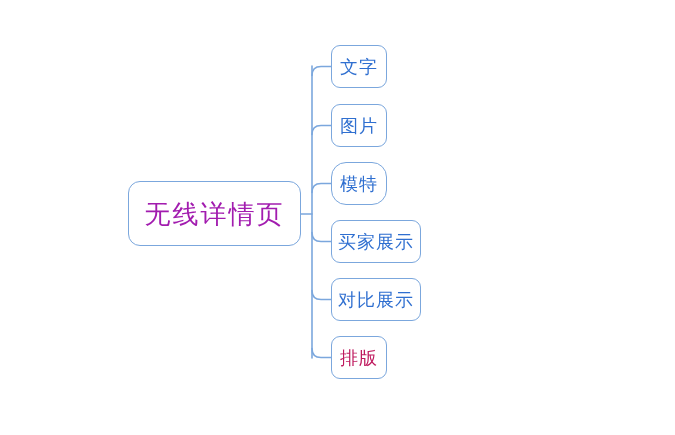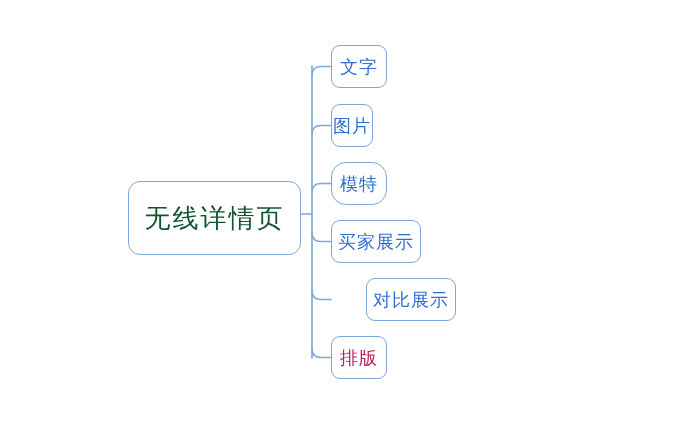--- a/index.html
+++ b/index.html
@@ -63,36 +63,36 @@
       <path d="M 312 66 V 358" fill="none" stroke="#7ba7dd" stroke-width="1.6" stroke-linecap="round"></path>
       <path d="M 312 75.5 Q 312 66.5 321 66.5 H 331" fill="none" stroke="#7ba7dd" stroke-width="1.6" stroke-linecap="round"></path>
       <path d="M 312 134.5 Q 312 125.5 321 125.5 H 331" fill="none" stroke="#7ba7dd" stroke-width="1.6" stroke-linecap="round"></path>
       <path d="M 312 192.5 Q 312 183.5 321 183.5 H 331" fill="none" stroke="#7ba7dd" stroke-width="1.6" stroke-linecap="round"></path>
       <path d="M 312 232.5 Q 312 241.5 321 241.5 H 331" fill="none" stroke="#7ba7dd" stroke-width="1.6" stroke-linecap="round"></path>
       <path d="M 312 290.5 Q 312 299.5 321 299.5 H 331" fill="none" stroke="#7ba7dd" stroke-width="1.6" stroke-linecap="round"></path>
       <path d="M 312 348.5 Q 312 357.5 321 357.5 H 331" fill="none" stroke="#7ba7dd" stroke-width="1.6" stroke-linecap="round"></path>
     </svg>
 
   <div id="nodes">
-      <div class="node root" style="left: 128px; top: 181px; width: 173px; height: 74px; border-color: rgb(123, 167, 221); color: #14532d;">
+      <div class="node root" style="left: 128px; top: 181px; width: 173px; height: 65px; border-color: rgb(123, 167, 221); color: #a21caf;">
         <span class="node-label">无线详情页</span>
       </div>
       <div class="node child" style="left: 331px; top: 45px; width: 56px; height: 43px; border-color: rgb(123, 167, 221); color: rgb(47, 111, 208);">
         <span class="node-label">文字</span>
       </div>
-      <div class="node child" style="left: 331px; top: 104px; width: 42px; height: 43px; border-color: rgb(123, 167, 221); color: rgb(47, 111, 208);">
+      <div class="node child" style="left: 331px; top: 104px; width: 56px; height: 43px; border-color: rgb(123, 167, 221); color: rgb(47, 111, 208);">
         <span class="node-label">图片</span>
       </div>
       <div class="node child" style="left: 331px; top: 162px; width: 56px; height: 43px; border-color: rgb(123, 167, 221); color: rgb(47, 111, 208); border-radius: 15px;">
         <span class="node-label">模特</span>
       </div>
       <div class="node child" style="left: 331px; top: 220px; width: 90px; height: 43px; border-color: rgb(123, 167, 221); color: rgb(47, 111, 208);">
         <span class="node-label">买家展示</span>
       </div>
-      <div class="node child" style="left: 331px; top: 278px; width: 90px; height: 43px; border-color: rgb(123, 167, 221); color: rgb(47, 111, 208); margin-left: 35px;">
+      <div class="node child" style="left: 331px; top: 278px; width: 90px; height: 43px; border-color: rgb(123, 167, 221); color: rgb(47, 111, 208);">
         <span class="node-label">对比展示</span>
       </div>
       <div class="node child" style="left: 331px; top: 336px; width: 56px; height: 43px; border-color: rgb(123, 167, 221); color: #be185d;">
         <span class="node-label">排版</span>
       </div>
     </div>
 
 </div>
 
 </body></html>

